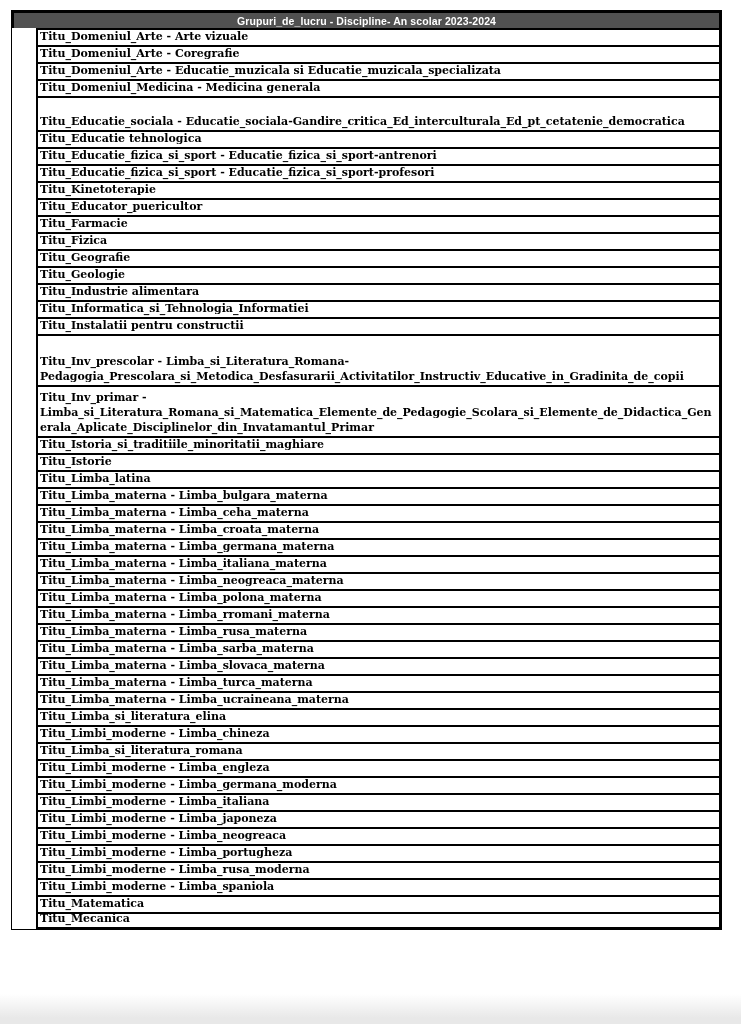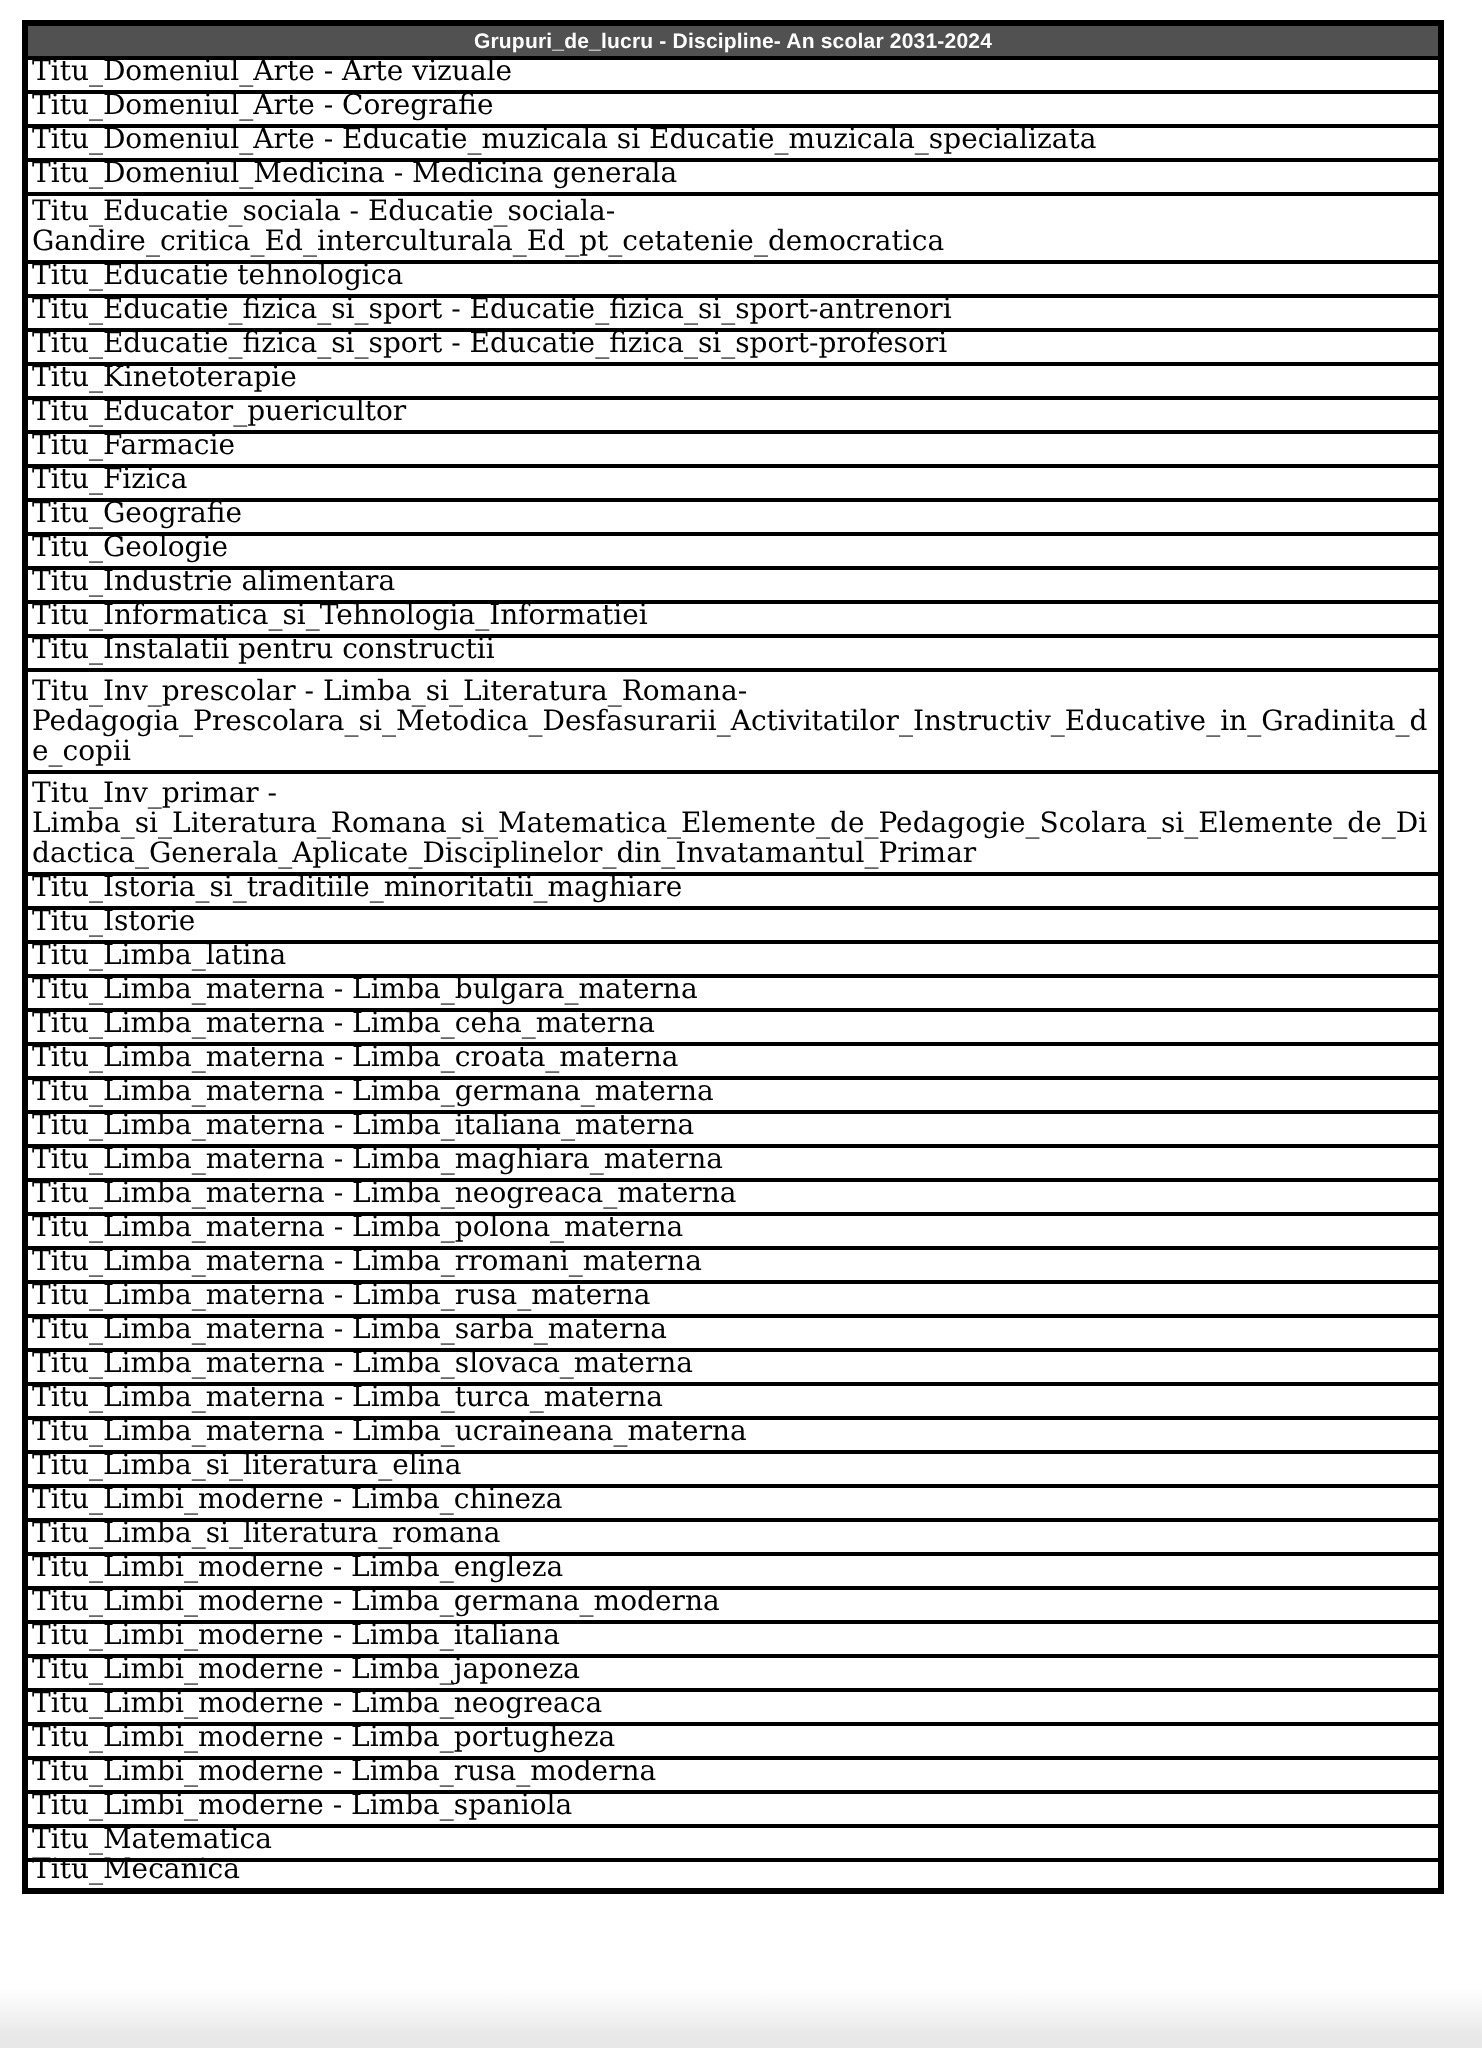--- a/index.html
+++ b/index.html
@@ -29,21 +29,21 @@
     letter-spacing:0.1px;
   }
   .row {
     box-sizing:border-box;
     height:17px;
     border:2px solid #000;
     border-bottom:none;
     background:#ffffff;
     display:flex; align-items:flex-end;
     padding:0 2px 1px 2px;
-    font-weight:normal; font-size:14px; line-height:15px; color:#000;
+    font-weight:bold; font-size:11px; line-height:15px; color:#000;margin-left:24px;
   }
   .row span {
     display:block; width:100%;
     overflow-wrap:anywhere;
     word-wrap:break-word;
   }
   .row.h2 { height:34px; }
   .row.h3 { height:51px;align-items:flex-end; }
   #table-body .row:last-child { border-bottom:2px solid #000; }
   .bottom-fade {
@@ -52,21 +52,21 @@
     pointer-events:none;
   }
 </style>
 </head>
 <body>
 
 <div class="page">
   <div class="doc-table">
     <div class="thead">
       <span>Grupuri_de_lucru - Discipline</span>
-      <span>- An scolar 2031-2024</span>
+      <span>- An scolar 2023-2024</span>
     </div>
     <div id="table-body">
         <div class="row h1">
           <span>Titu_Domeniul_Arte - Arte vizuale</span>
         </div>
         <div class="row h1">
           <span>Titu_Domeniul_Arte - Coregrafie</span>
         </div>
         <div class="row h1">
           <span>Titu_Domeniul_Arte - Educatie_muzicala si Educatie_muzicala_specializata</span>
@@ -135,23 +135,20 @@
           <span>Titu_Limba_materna - Limba_ceha_materna</span>
         </div>
         <div class="row h1">
           <span>Titu_Limba_materna - Limba_croata_materna</span>
         </div>
         <div class="row h1">
           <span>Titu_Limba_materna - Limba_germana_materna</span>
         </div>
         <div class="row h1">
           <span>Titu_Limba_materna - Limba_italiana_materna</span>
-        </div>
-        <div class="row h1">
-          <span>Titu_Limba_materna - Limba_maghiara_materna</span>
         </div>
         <div class="row h1">
           <span>Titu_Limba_materna - Limba_neogreaca_materna</span>
         </div>
         <div class="row h1">
           <span>Titu_Limba_materna - Limba_polona_materna</span>
         </div>
         <div class="row h1">
           <span>Titu_Limba_materna - Limba_rromani_materna</span>
         </div>

